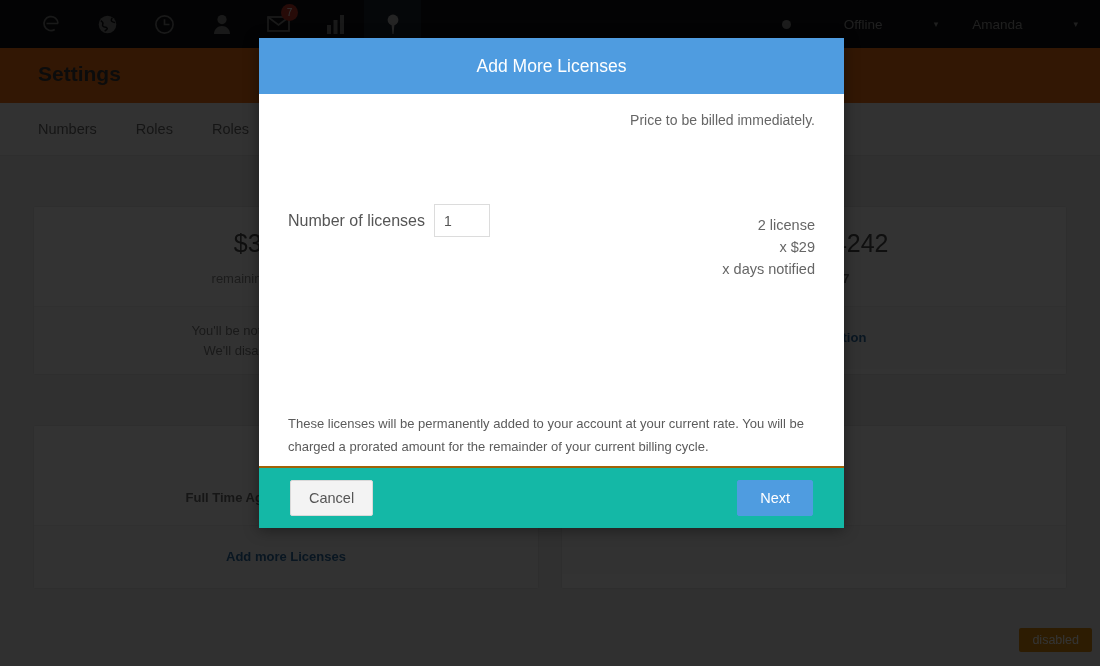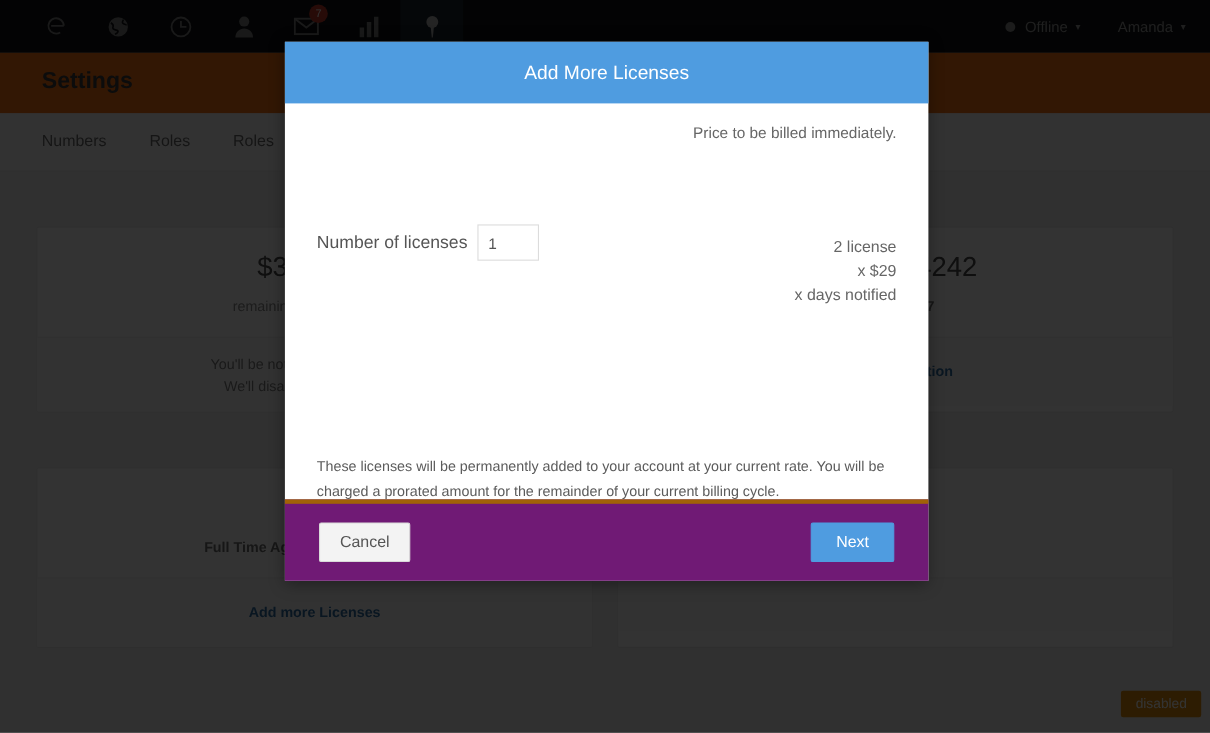--- a/index.html
+++ b/index.html
@@ -37,21 +37,21 @@
     padding: 0 4px;
   }
   .nav-right {
     margin-left: auto; display: flex; align-items: center;
     margin-right: 22px; color: #9a9a9a; font-size: 13.5px;
   }
   .status-dot {
     width: 9px; height: 9px; border-radius: 50%;
     background: #8b8b8b; display: inline-block; margin-right: 9px;
   }
-  .nav-right .item { display: flex; align-items: center; margin-left: 34px; }
+  .nav-right .item { display: flex; align-items: center; margin-left: 34px; gap: 44px; }
   .caret { margin-left: 7px; font-size: 9px; }
 
   
   .page-head {
     position: absolute; top: 48px; left: 0; width: 1100px; height: 55px;
     background: #f97316;
   }
   .page-title {
     position: absolute; left: 38px; top: 14px;
     font-size: 21px; font-weight: bold; color: #3d3d3d;
@@ -135,21 +135,21 @@
   .price-total {
     margin-top: 8px; padding-top: 10px;
     border-top: 1px solid #555;
     font-size: 14.5px; color: #555;
   }
   .fine-print {
     position: absolute; left: 29px; right: 29px; top: 318px;
     font-size: 13px; color: #5b5b5b; line-height: 1.78;
   }
   .modal-foot {
-    height: 74px; background: #701a75; border-top: 4px solid #a16207;
+    height: 62px; background: #14b8a6; border-top: 2px solid #a16207;
     display: flex; align-items: center; justify-content: space-between;
     padding: 0 31px;
   }
   .btn {
     font-size: 14.5px; padding: 9px 18px; border-radius: 2px;
     border: 1px solid transparent; cursor: pointer;
     font-family: "Liberation Sans", sans-serif;
   }
   .btn-cancel { background: #f3f3f3; border-color: #d9d9d9; color: #555; }
   .btn-next { background: #4f9ce0; color: #fff; border-color: #4f9ce0; padding: 9px 22px; }

